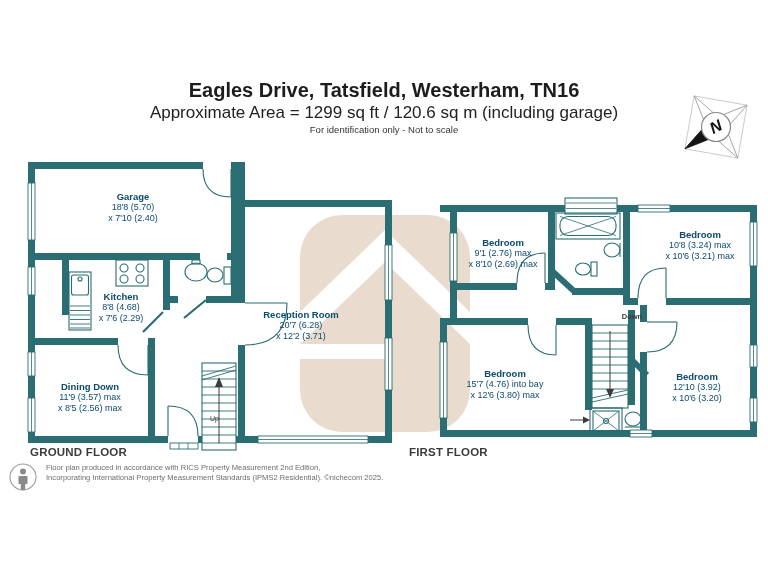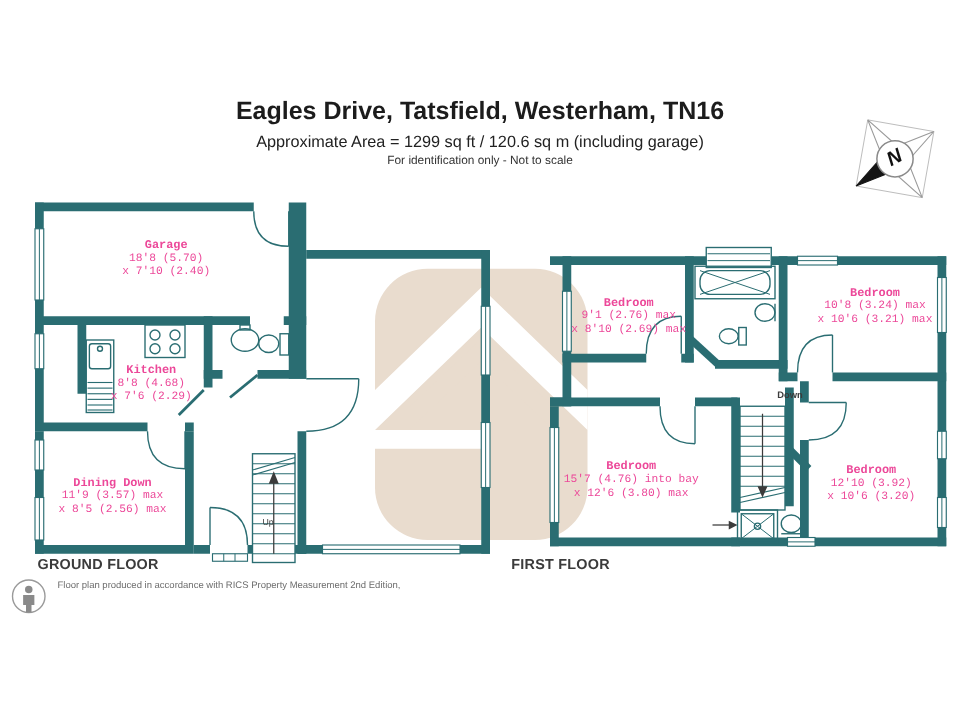--- a/index.html
+++ b/index.html
@@ -1,23 +1,23 @@
 <!DOCTYPE html>
 <html><head>
 <meta charset="utf-8">
 <style>
   html,body{margin:0;padding:0;background:#fff;width:768px;height:576px;overflow:hidden;
     font-family:"Liberation Sans", sans-serif;}
   #page{position:relative;width:768px;height:576px;background:#fff;}
   .abs{position:absolute;}
   .ctr{transform:translate(-50%,-50%);text-align:center;}
   #title{top:90px;left:384px;font-size:20px;font-weight:bold;color:#1c1c1c;white-space:nowrap;}
-  #subtitle{top:113px;left:384px;font-size:13px;color:#222;white-space:nowrap;}
+  #subtitle{top:113px;left:384px;font-size:17px;color:#222;white-space:nowrap;}
   #note{top:129px;left:384px;font-size:9.5px;color:#333;white-space:nowrap;}
-  .room-label{line-height:11px;color:#ec4899;white-space:nowrap;font-family:Liberation Mono, monospace;}
+  .room-label{line-height:11px;color:#0c4a6e;white-space:nowrap;}
   .room-label .rname{font-size:9.5px;font-weight:bold;}
   .room-label .rdim{font-size:9px;}
   .floor-label{font-size:11.5px;font-weight:bold;color:#3b3b3b;letter-spacing:.2px;white-space:nowrap;}
   .stair-label{font-size:7.5px;font-weight:bold;color:#3b3b3b;white-space:nowrap;margin-left:22px;}
   #footer-text{left:46px;top:463px;font-size:7.6px;line-height:9.6px;color:#6d6d6d;white-space:nowrap;}
   svg{position:absolute;top:0;left:0;}
   .w{fill:#2a6d72;}
   .fx{fill:none;stroke:#2a6d72;stroke-width:1.1;}
   .fxw{fill:#fff;stroke:#2a6d72;stroke-width:1.1;}
   .door{fill:none;stroke:#2a6d72;stroke-width:1.1;}
@@ -278,20 +278,25 @@
   <div class="abs ctr room-label" style="left:121px;top:307px;">
     <div class="rname">Kitchen</div>
     <div class="rdim">8'8 (4.68)</div>
     <div class="rdim">x 7'6 (2.29)</div>
   </div>
   <div class="abs ctr room-label" style="left:90px;top:397px;">
     <div class="rname">Dining Down</div>
     <div class="rdim">11'9 (3.57) max</div>
     <div class="rdim">x 8'5 (2.56) max</div>
   </div>
+  <div class="abs ctr room-label" style="left:301px;top:325px;">
+    <div class="rname">Reception Room</div>
+    <div class="rdim">20'7 (6.28)</div>
+    <div class="rdim">x 12'2 (3.71)</div>
+  </div>
 
   <div class="abs ctr room-label" style="left:503px;top:253px;">
     <div class="rname">Bedroom</div>
     <div class="rdim">9'1 (2.76) max</div>
     <div class="rdim">x 8'10 (2.69) max</div>
   </div>
   <div class="abs ctr room-label" style="left:700px;top:245px;">
     <div class="rname">Bedroom</div>
     <div class="rdim">10'8 (3.24) max</div>
     <div class="rdim">x 10'6 (3.21) max</div>
@@ -308,15 +313,16 @@
   </div>
 
   <div class="abs stair-label" style="left:188px;top:415px;font-weight:normal;font-size:7px;">Up</div>
   <div class="abs ctr stair-label" style="left:610px;top:316px;">Down</div>
 
   <div class="abs floor-label" style="left:30px;top:446px;">GROUND FLOOR</div>
   <div class="abs floor-label" style="left:409px;top:446px;text-align:center;">FIRST FLOOR</div>
 
   <div id="footer-text" class="abs">
     <div>Floor plan produced in accordance with RICS Property Measurement 2nd Edition,</div>
+    <div>Incorporating International Property Measurement Standards (IPMS2 Residential).   ©nichecom 2025.</div>
   </div>
 
 </div>
 
 </body></html>

